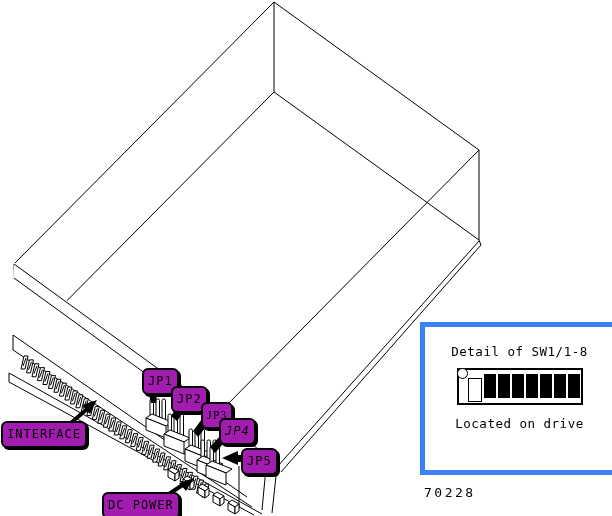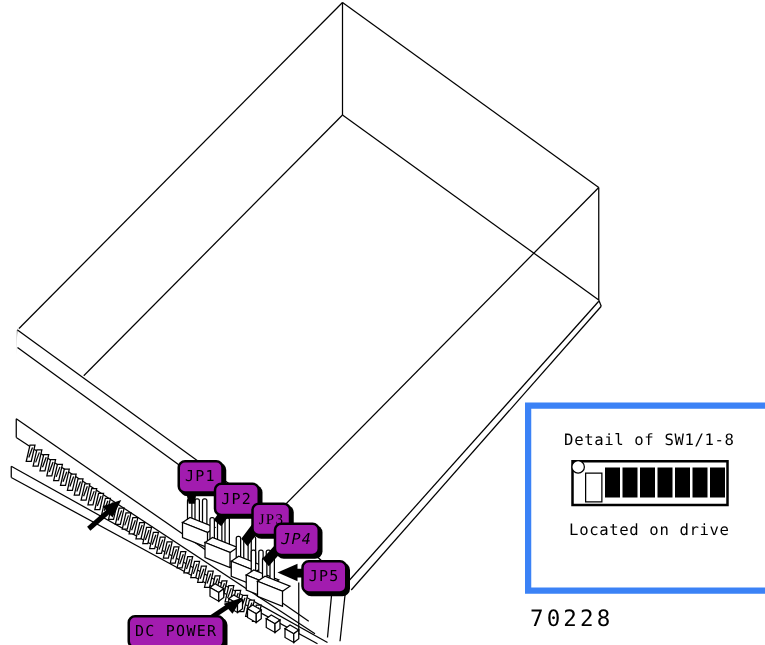--- a/index.html
+++ b/index.html
@@ -31,21 +31,21 @@
   }
   #dip-pin1-circle{
     position:absolute;left:-2px;top:-2px;width:9px;height:9px;
     border:1.5px solid #000000;border-radius:50%;background:#ffffff;
   }
   #dip-cells{position:absolute;left:9px;top:0;height:100%;display:flex;}
   .dip-cell{width:12px;margin-right:2px;}
   .dip-on{background:#000000;height:24px;margin-top:4px;}
   .dip-off{background:#ffffff;border:1.5px solid #000000;height:22px;margin-top:8px;}
   #inset-caption{margin-top:11px;font-size:12.5px;line-height:16px;letter-spacing:0.5px;}
-  #fig-number{position:absolute;left:424px;top:485px;font-size:18px;letter-spacing:2.5px;z-index:2;}
+  #fig-number{position:absolute;left:424px;top:485px;font-size:13px;letter-spacing:2.5px;z-index:2;}
 </style>
 </head>
 <body>
 
 <div id="canvas">
 
   <svg id="art" width="612" height="516" viewBox="0 0 612 516">
     <g stroke="#000000" stroke-width="1" fill="none">
 
       <line x1="274" y1="2" x2="479" y2="150"></line>
@@ -221,20 +221,21 @@
       <line x1="71" y1="423" x2="87" y2="409"></line>
       <line x1="169" y1="494" x2="184" y2="484"></line>
     </g>
   </svg>
 
   <div class="callout" style="left:142px;top:368px;">JP1</div>
   <div class="callout" style="left:171px;top:386px;">JP2</div>
   <div class="callout" style="left:201px;top:402px;font-family:Liberation Serif, serif;">JP3</div>
   <div class="callout" style="left:219px;top:418px;font-style:italic;">JP4</div>
   <div class="callout" style="left:241px;top:448px;">JP5</div>
+  <div class="callout" style="left:1px;top:421px;">INTERFACE</div>
   <div class="callout" style="left:102px;top:492px;">DC POWER</div>
 
   <div id="inset">
     <div id="inset-title">Detail of SW1/1-8</div>
     <div id="dip-body">
       <div id="dip-pin1-circle"></div>
       <div id="dip-cells">
           <div class="dip-cell dip-off" style="background: rgb(255, 255, 255);"></div>
           <div class="dip-cell dip-on" style="background: rgb(0, 0, 0);"></div>
           <div class="dip-cell dip-on" style="background: rgb(0, 0, 0);"></div>

